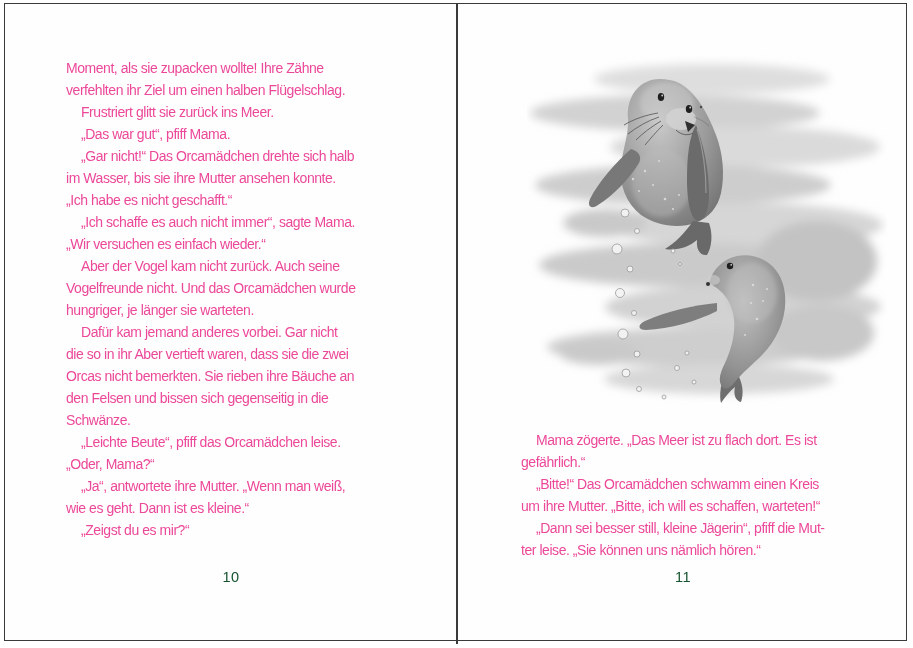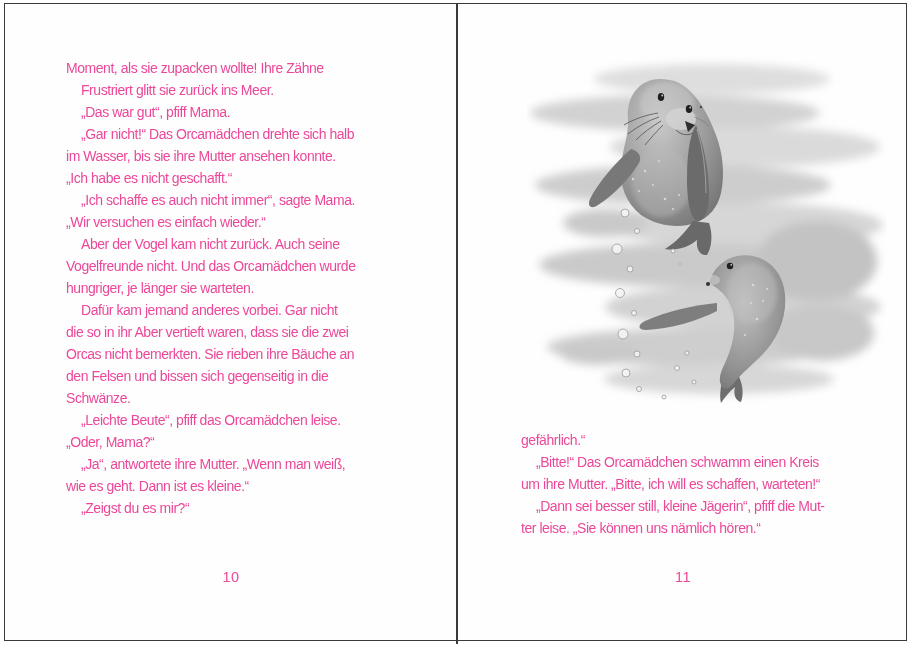--- a/index.html
+++ b/index.html
@@ -18,37 +18,38 @@
   }
   .page-text{
     position:absolute;color:#ec4899;font-size:14px;line-height:22px;
     letter-spacing:-0.45px;white-space:nowrap;
   }
   .page-text p{margin:0;padding:0;}
   .page-text p.indent{padding-left:15px;}
   .left-text{left:66px;top:57px;width:385px;}
   .right-text{left:521px;top:429px;width:386px;}
   .page-number{
-    position:absolute;top:569px;text-align:center;color:#ec4899;
+    position:absolute;top:569px;text-align:center;color:#14532d;
     font-size:14.5px;letter-spacing:0.5px;
   }
   .pn-left{left:5px;width:452px;}
   .pn-right{left:457px;width:452px;}
   .illustration{position:absolute;left:527px;top:53px;width:360px;height:352px;}
 </style>
 </head>
 <body>
 
 <div class="spread">
   <div class="frame"></div>
   <div class="gutter"></div>
 
   <div>
     <div class="page-text left-text">
       <p>Moment, als sie zupacken wollte! Ihre Zähne</p>
+      <p>verfehlten ihr Ziel um einen halben Flügelschlag.</p>
       <p class="indent">Frustriert glitt sie zurück ins Meer.</p>
       <p class="indent">„Das war gut“, pfiff Mama.</p>
       <p class="indent">„Gar nicht!“ Das Orcamädchen drehte sich halb</p>
       <p>im Wasser, bis sie ihre Mutter ansehen konnte.</p>
       <p>„Ich habe es nicht geschafft.“</p>
       <p class="indent">„Ich schaffe es auch nicht immer“, sagte Mama.</p>
       <p>„Wir versuchen es einfach wieder.“</p>
       <p class="indent">Aber der Vogel kam nicht zurück. Auch seine</p>
       <p>Vogelfreunde nicht. Und das Orcamädchen wurde</p>
       <p>hungriger, je länger sie warteten.</p>
@@ -186,20 +187,21 @@
             <circle cx="153" cy="211" r="1.5"></circle>
           <circle cx="160" cy="300" r="2"></circle>
             <circle cx="150" cy="315" r="2.5"></circle>
           <circle cx="167" cy="329" r="2"></circle>
             <circle cx="137" cy="344" r="2"></circle>
         </g>
       </svg>
     </div>
 
     <div class="page-text right-text">
+      <p class="indent">Mama zögerte. „Das Meer ist zu flach dort. Es ist</p>
       <p>gefährlich.“</p>
       <p class="indent">„Bitte!“ Das Orcamädchen schwamm einen Kreis</p>
       <p>um ihre Mutter. „Bitte, ich will es schaffen, warteten!“</p>
       <p class="indent">„Dann sei besser still, kleine Jägerin“, pfiff die Mut-</p>
       <p>ter leise. „Sie können uns nämlich hören.“</p>
     </div>
     <div class="page-number pn-right">11</div>
   </div>
 </div>
 

